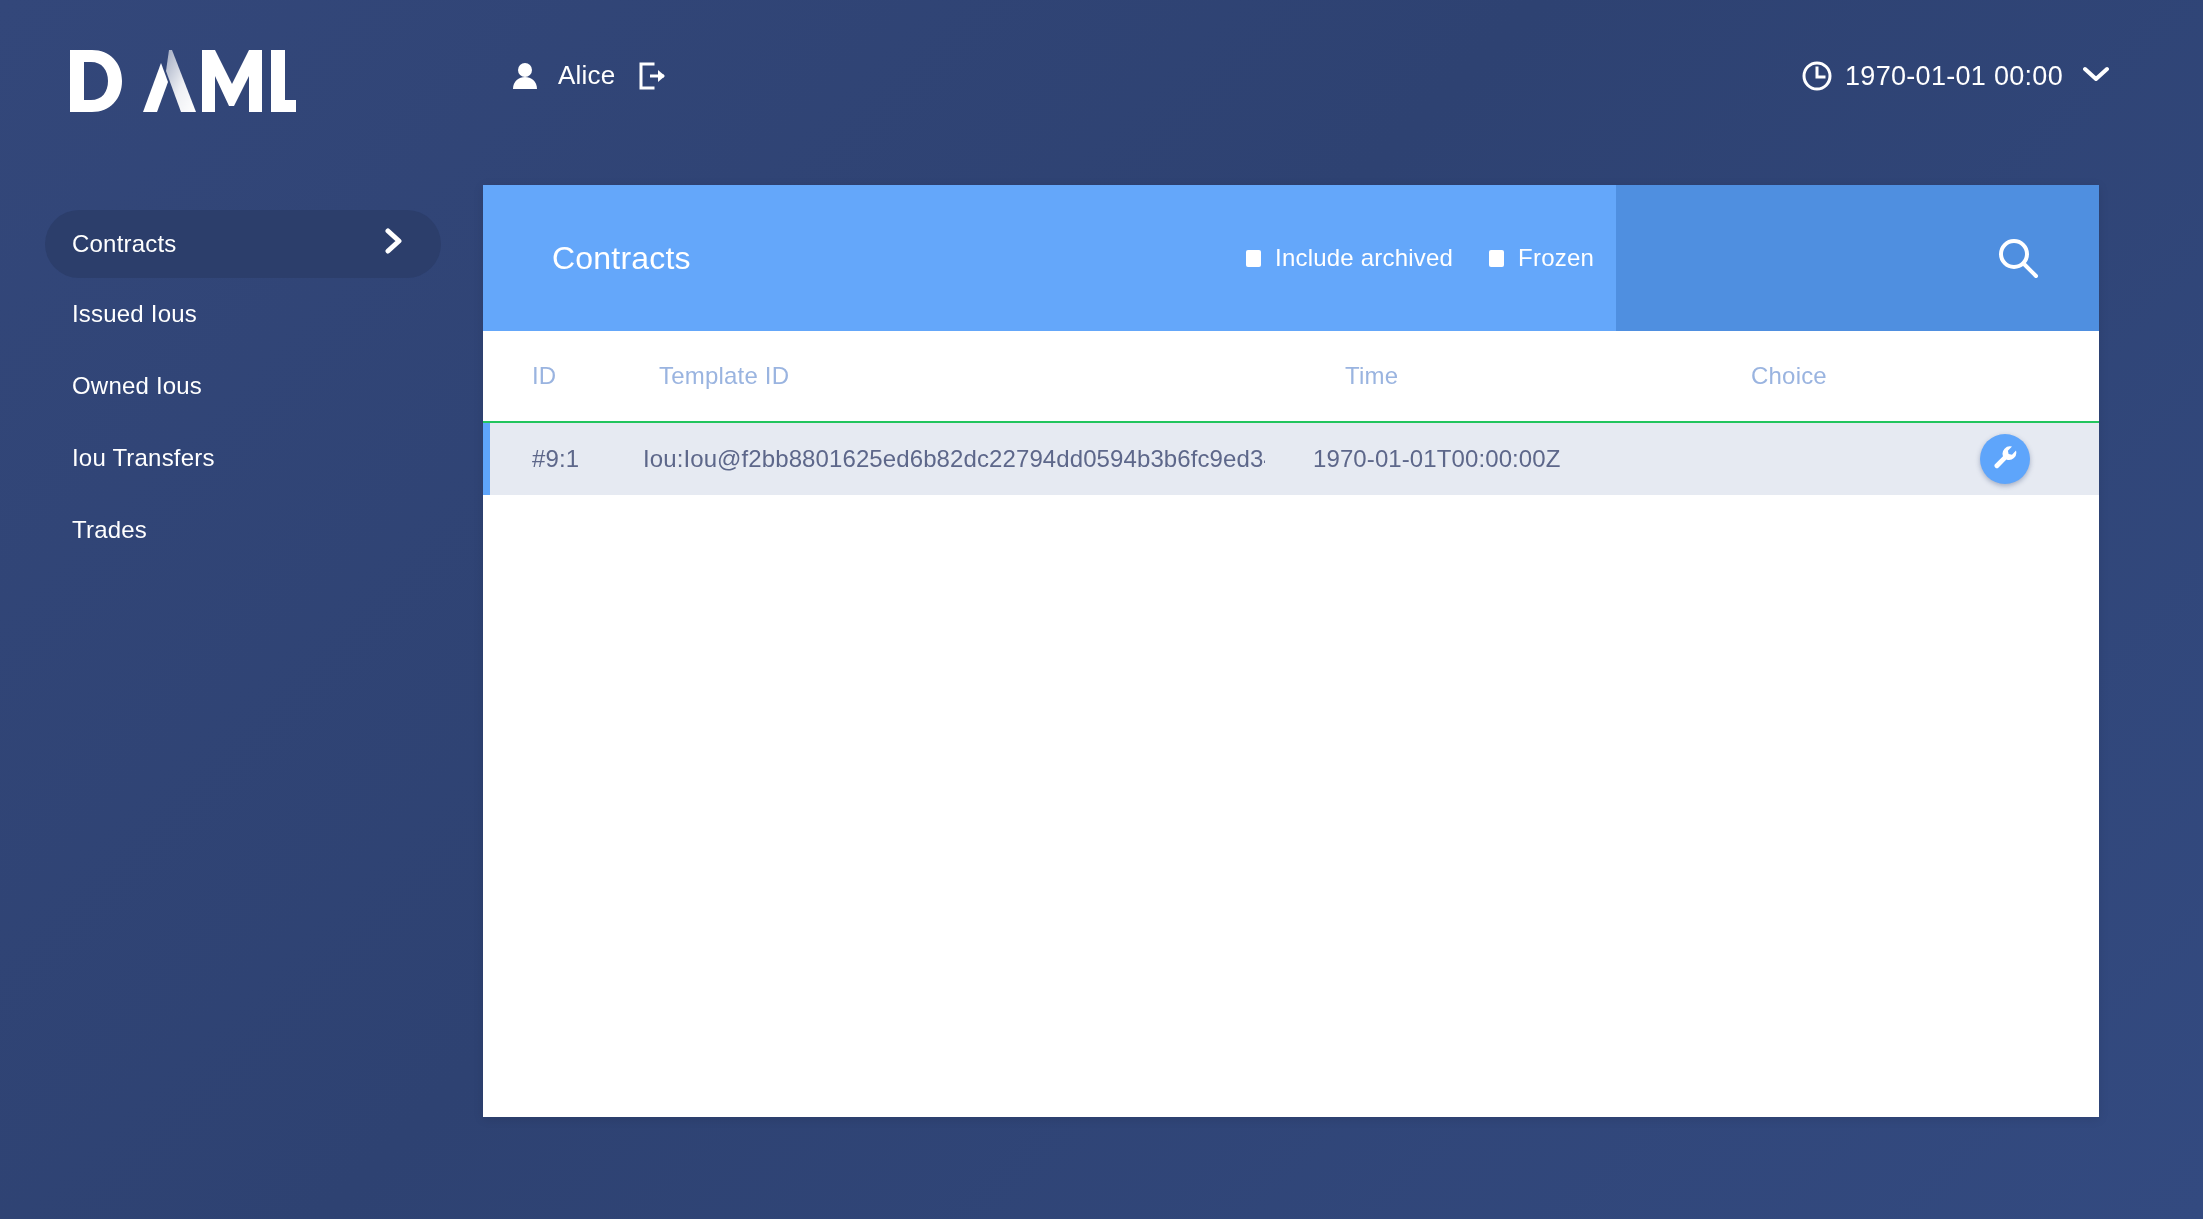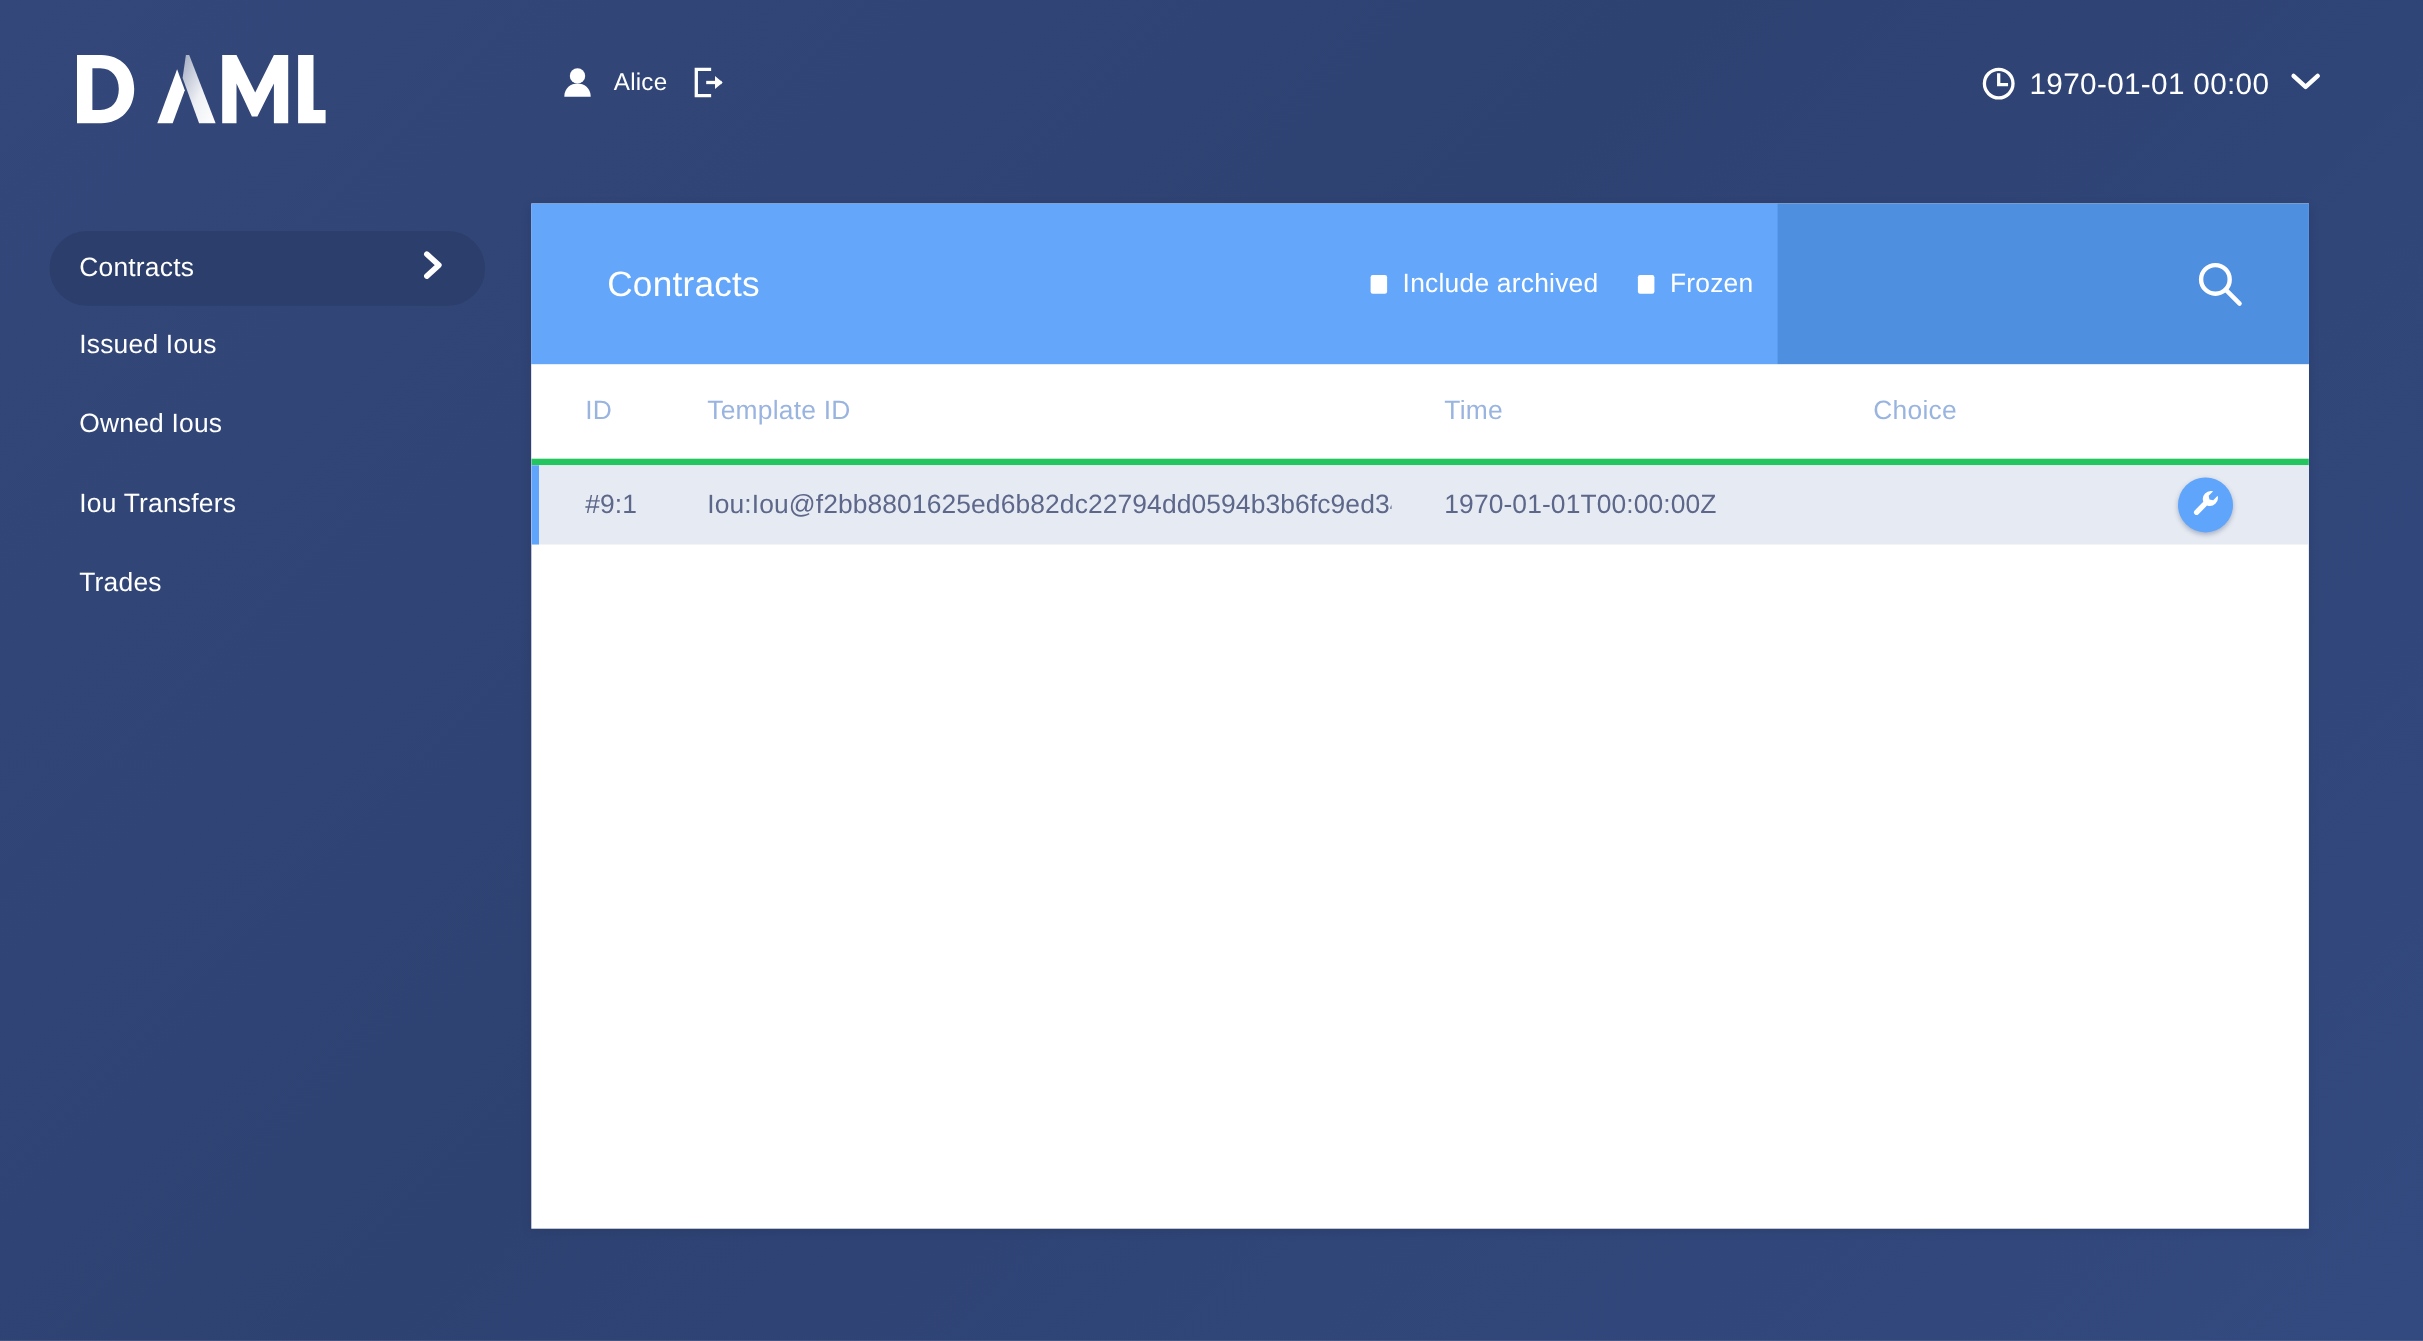--- a/index.html
+++ b/index.html
@@ -38,21 +38,21 @@
   .user-block {
     position: absolute;
     left: 512px;
     top: 60px;
     display: flex;
     align-items: center;
     gap: 20px;
   }
   .user-icon svg, .logout-icon svg { display: block; }
   .user-name {
-    font-size: 22px;
+    font-size: 26px;
     letter-spacing: 0.2px;
     color: #ffffff;
   }
   .logout-icon { cursor: pointer; margin-left: 2px; }
 
   .clock-block {
     position: absolute;
     right: 94px;
     top: 60px;
     display: flex;
@@ -168,21 +168,22 @@
   }
   .search-icon svg { display: block; }
 
   
   .table { width: 100%; }
   .table-head {
     height: 92px;
     display: flex;
     align-items: center;
     background: #ffffff;
-    border-bottom: 6px solid #22c55e;
+    border-bottom: 2px solid #22c55e;
+    gap: 16px;
   }
   .table-row {
     height: 72px;
     display: flex;
     align-items: center;
     background: #e6eaf2;
     position: relative;
     cursor: pointer;
   }
   .row-accent {

